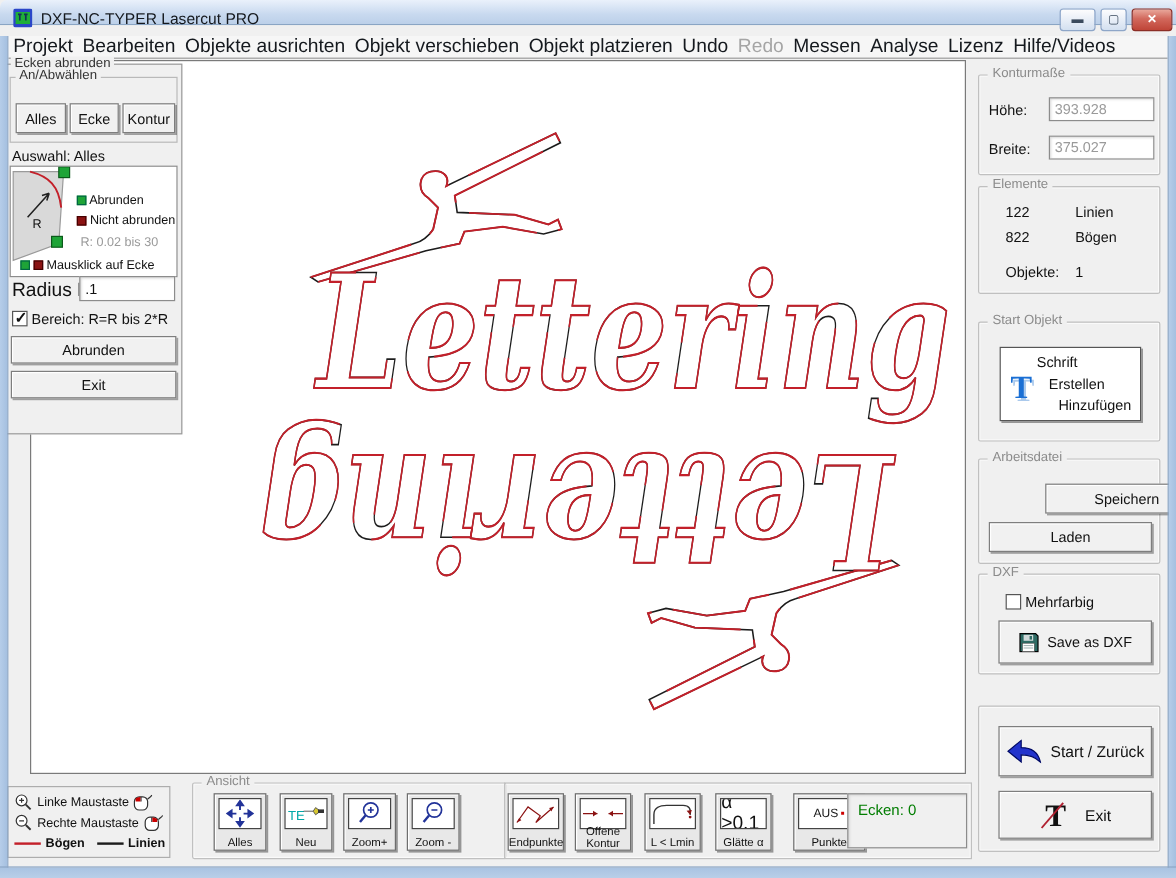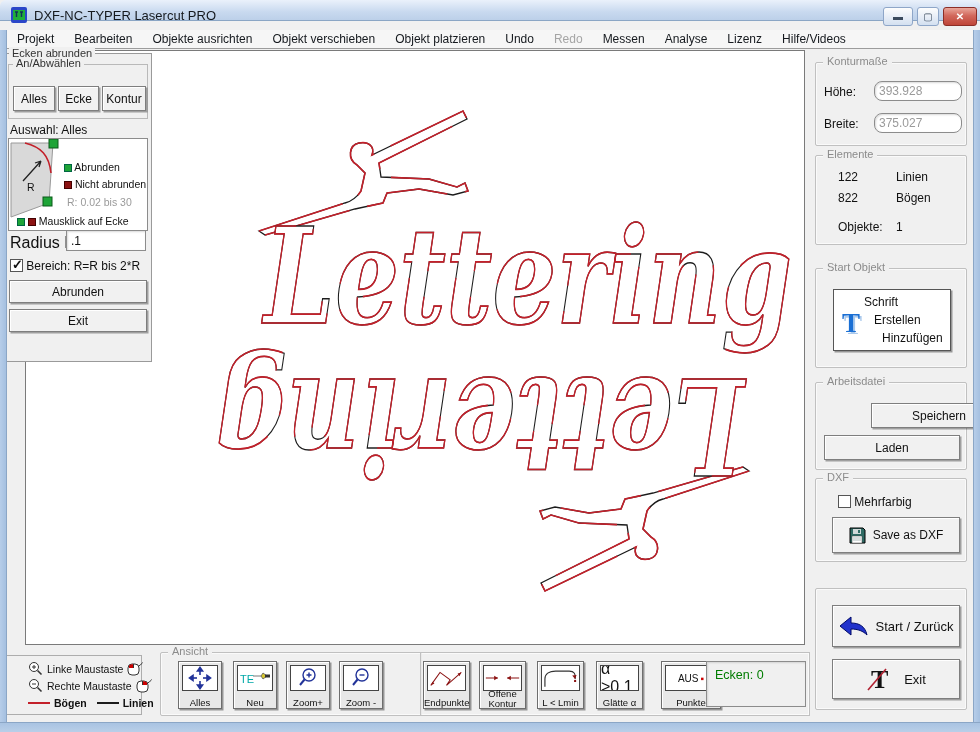--- a/index.html
+++ b/index.html
@@ -23,21 +23,21 @@
     background:linear-gradient(#fdfdfd,#e8eef7 50%,#d3e0f0); color:#3a4a5d;
     font-size:10px; line-height:17px; text-align:center; cursor:default; }
   .winbtn.min { left:883px; width:30px; }
   .winbtn.max { left:917px; width:22px; }
   .winbtn.close { left:943px; width:34px; border-color:#8c2e26; color:#fff;
     background:linear-gradient(#e9a79b,#d2685c 45%,#bf4538); font-weight:bold; }
 
   
   .menubar { position:absolute; left:7px; top:30px; width:966px; height:19px;
     background:#f6f6f6; border-bottom:1px solid #9c9c9c; display:flex; align-items:center; }
-  .menu-item { font-size:12px; color:#15191e; padding:2px 10px; white-space:nowrap; }
+  .menu-item { font-size:16px; color:#15191e; padding:2px 4px; white-space:nowrap; }
   .menu-item.disabled { color:#a5a5a5; }
 
   
   .canvas { position:absolute; left:25px; top:50px; width:780px; height:595px;
     background:#fff; border:1px solid #7a7a7a; }
   .canvas svg { display:block; }
   .word { font-family:"DejaVu Serif", serif; font-style:italic; font-weight:bold; }
   .word-black { fill:#fff; stroke:#1c1c1c; stroke-width:1.4; }
   .word-red { fill:none; stroke:#c3202a; stroke-width:1.7; stroke-dasharray:150 26; }
   .fig-black { fill:#fff; stroke:#1c1c1c; stroke-width:1.3; }
@@ -79,21 +79,21 @@
   .sq { display:inline-block; width:8px; height:8px; vertical-align:-1px; border:1px solid #064; }
   .sq.green { background:#1ea437; }
   .sq.dred { background:#8b1212; border-color:#400; }
   .radius-row { position:absolute; left:6px; top:180px; font-size:16px; color:#111; }
   .radius-input { position:absolute; left:62px; top:176px; width:80px; height:21px; }
   .bereich-row { position:absolute; left:6px; top:205px; font-size:12px; color:#111; white-space:nowrap; }
   .abrunden-btn { position:absolute; left:5px; top:226px; width:138px; height:23px; }
   .lexit-btn { position:absolute; left:5px; top:255px; width:138px; height:23px; }
   .g-kontur { left:815px; top:62px; width:152px; height:84px; }
   .g-kontur .row { position:absolute; left:8px; font-size:12px; color:#111; }
-  .g-kontur input { position:absolute; left:58px; width:88px; height:20px;border-radius:8px; }
+  .g-kontur input { position:absolute; left:58px; width:88px; height:20px; }
   .g-elemente { left:815px; top:155px; width:152px; height:90px; }
   .g-elemente .num { position:absolute; left:22px; font-size:12px; color:#111; }
   .g-elemente .lbl { position:absolute; left:80px; font-size:12px; color:#111; }
   .g-start { left:815px; top:268px; width:152px; height:100px; }
   .schrift-btn { position:absolute; left:17px; top:20px; width:118px; height:62px;
     background:#fff; border:1px solid #555; box-shadow:1.5px 1.5px 0 rgba(60,60,60,0.5);
     font-size:12px; color:#111; cursor:default; }
   .schrift-btn .t-icon { position:absolute; left:8px; top:18px; font-size:27px; font-weight:bold;
     color:#1a6fd4; text-shadow:2px 2px 0 #aac9ec; font-family:"Liberation Serif", serif; }
   .schrift-btn .l1 { position:absolute; left:30px; top:5px; }
@@ -107,21 +107,21 @@
   .savedxf-btn { position:absolute; left:16px; top:38px; width:128px; height:36px; gap:7px; }
   .g-actions { left:815px; top:588px; width:152px; height:122px; }
   .start-btn { position:absolute; left:16px; top:16px; width:128px; height:42px;
     gap:7px; font-size:13px; }
   .rexit-btn { position:absolute; left:16px; top:70px; width:128px; height:40px;
     gap:14px; font-size:13px; }
 
   
   .legend-box { position:absolute; left:6px; top:655px; width:136px; height:60px;
     border:1px solid #adadad; background:#f0f0f0; }
-  .legend-row { position:absolute; left:21px; font-size:10.5px; color:#111;
+  .legend-row { position:absolute; left:5px; font-size:10.5px; color:#111;
     display:flex; align-items:center; gap:4px; white-space:nowrap; }
   .linekey { display:inline-block; width:22px; height:2px; vertical-align:middle; }
   .ansicht-group { left:160px; top:652px; width:262px; height:64px; }
   .viewbtn, .toolbtn { position:absolute; top:8px; width:44px; height:48px;
     background:#e8e8e8; border:1px solid #6e6e6e;
     box-shadow:inset 1px 1px 0 #fff, 1.5px 1.5px 0 rgba(60,60,60,0.5); cursor:default; }
   .viewbtn .icb, .toolbtn .icb { position:absolute; left:3px; top:3px; right:3px; height:26px;
     background:#fff; border:1px solid #444; display:flex; align-items:center; justify-content:center;
     overflow:hidden; }
   .viewbtn .vlabel, .toolbtn .tlabel { position:absolute; left:0; right:0; bottom:1px;

